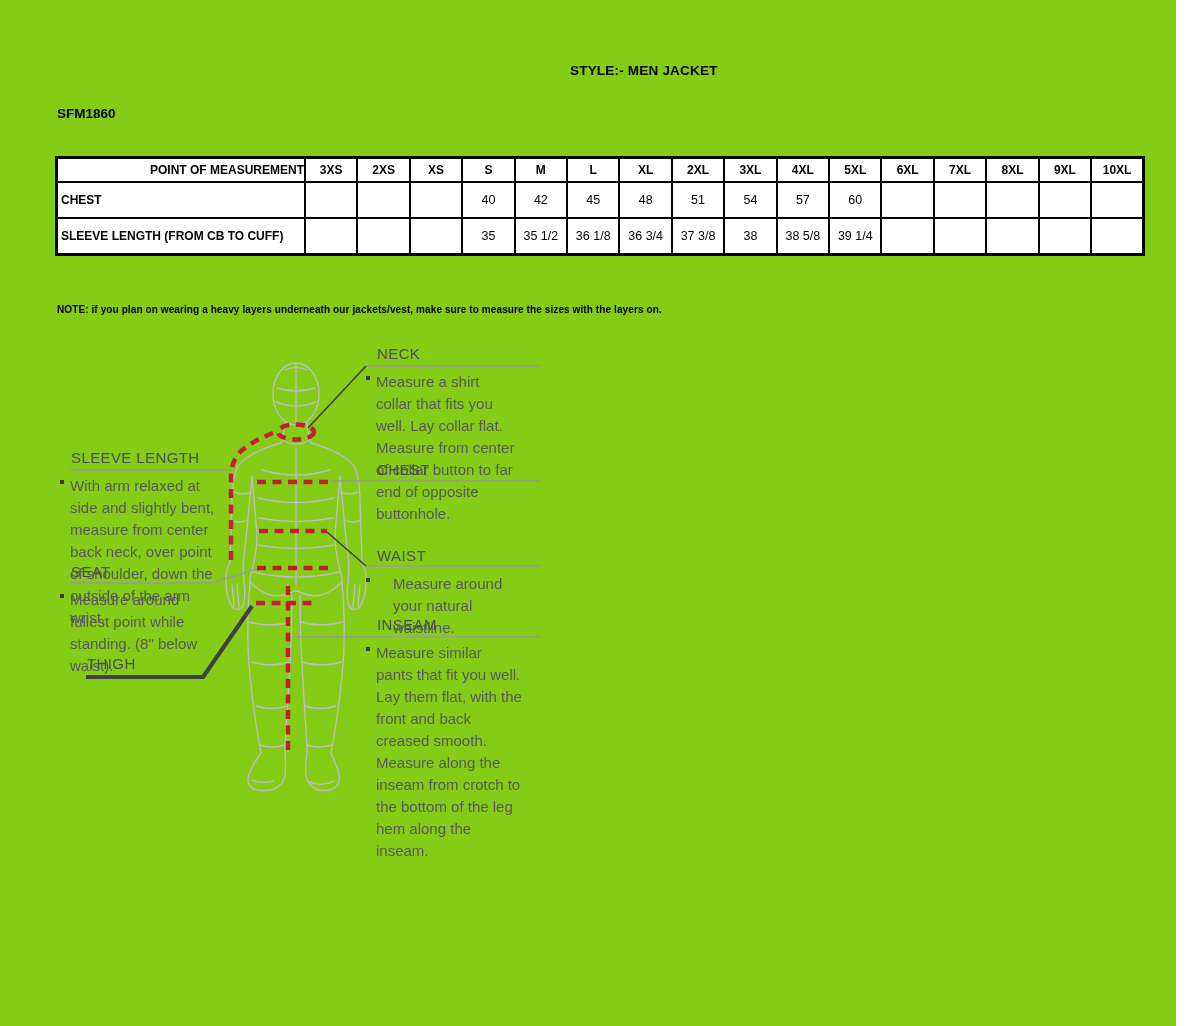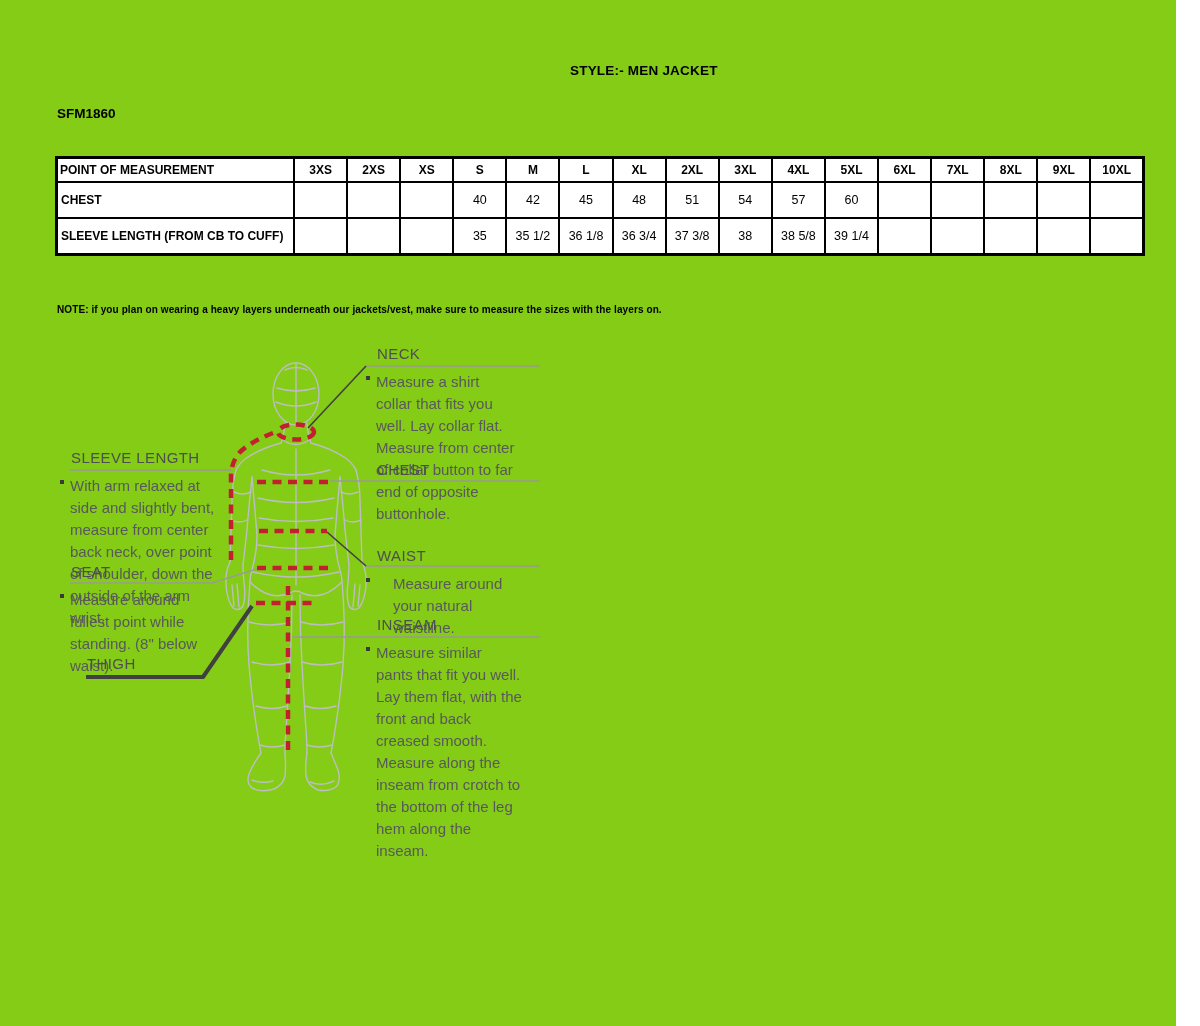--- a/index.html
+++ b/index.html
@@ -9,21 +9,21 @@
   #style-title{left:570px;top:63px;font-size:13.5px;font-weight:bold;letter-spacing:.2px;}
   #style-code{left:57px;top:78px;font-size:13.5px;font-weight:bold;margin-top:28px;}
   #note-line{left:57px;top:304px;font-size:10px;font-weight:bold;letter-spacing:.1px;}
 
   
   #size-table-wrap{left:55px;top:156px;width:1090px;}
   table{border-collapse:collapse;table-layout:fixed;width:1090px;background:#fff;}
   table{border:3px solid #000;}
   th,td{border:2px solid #000;overflow:hidden;white-space:nowrap;}
   th{font-size:12px;font-weight:bold;height:20px;text-align:center;padding:1px 0;}
-  th.pom{width:233px;text-align:left;padding-left:2px;}
+  th.pom{width:233px;text-align:right;padding-left:13px;}
   td{font-size:12.5px;font-weight:normal;height:32px;text-align:center;}
   td.pom{font-size:12px;font-weight:bold;text-align:left;padding-left:3px;}
 
   
   .mg-title{position:absolute;font-size:15px;color:#4d4e50;letter-spacing:.4px;font-weight:normal;}
   .mg-desc{position:absolute;font-size:15px;line-height:22px;color:#58595b;display:flex;gap:6px;}
   .mg-desc .sq{flex:0 0 auto;width:4px;height:4px;background:#3a3a3a;margin-top:5px;}
   .mg-desc .txt{flex:1 1 auto;}
   #neck-desc{left:366px;top:371px;width:152px;}
   #chest-desc{left:366px;top:488px;width:158px;}

